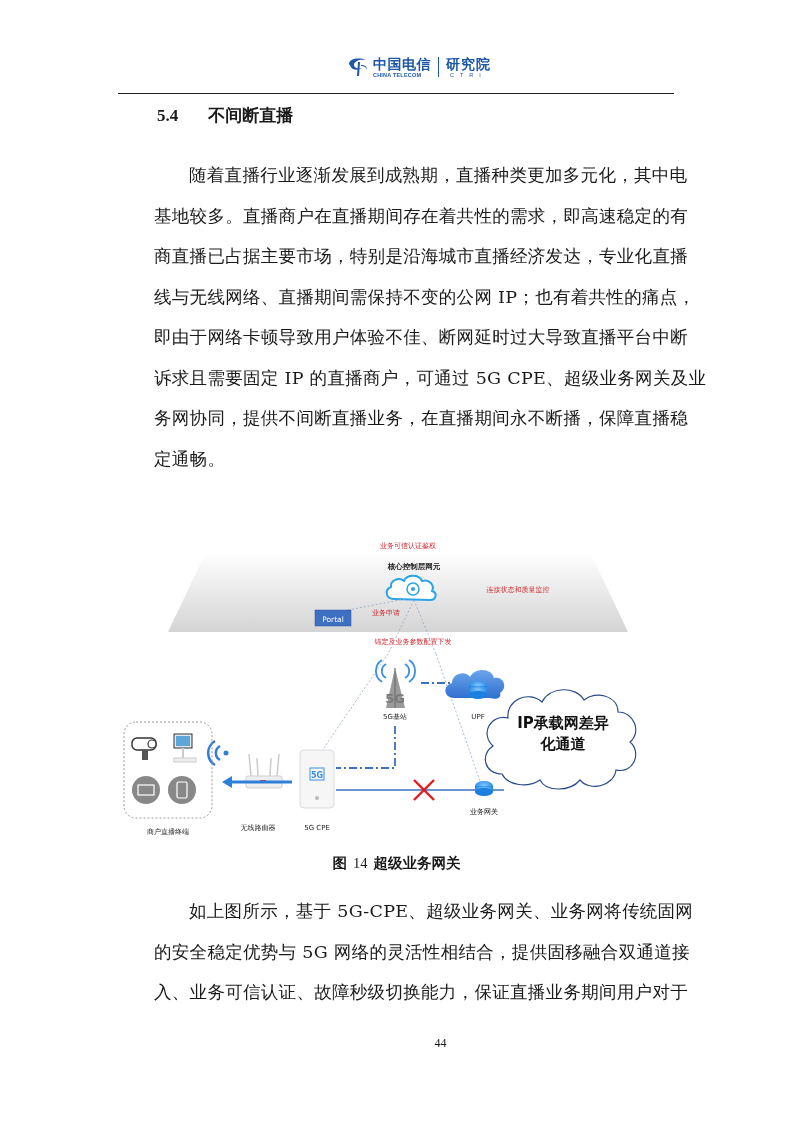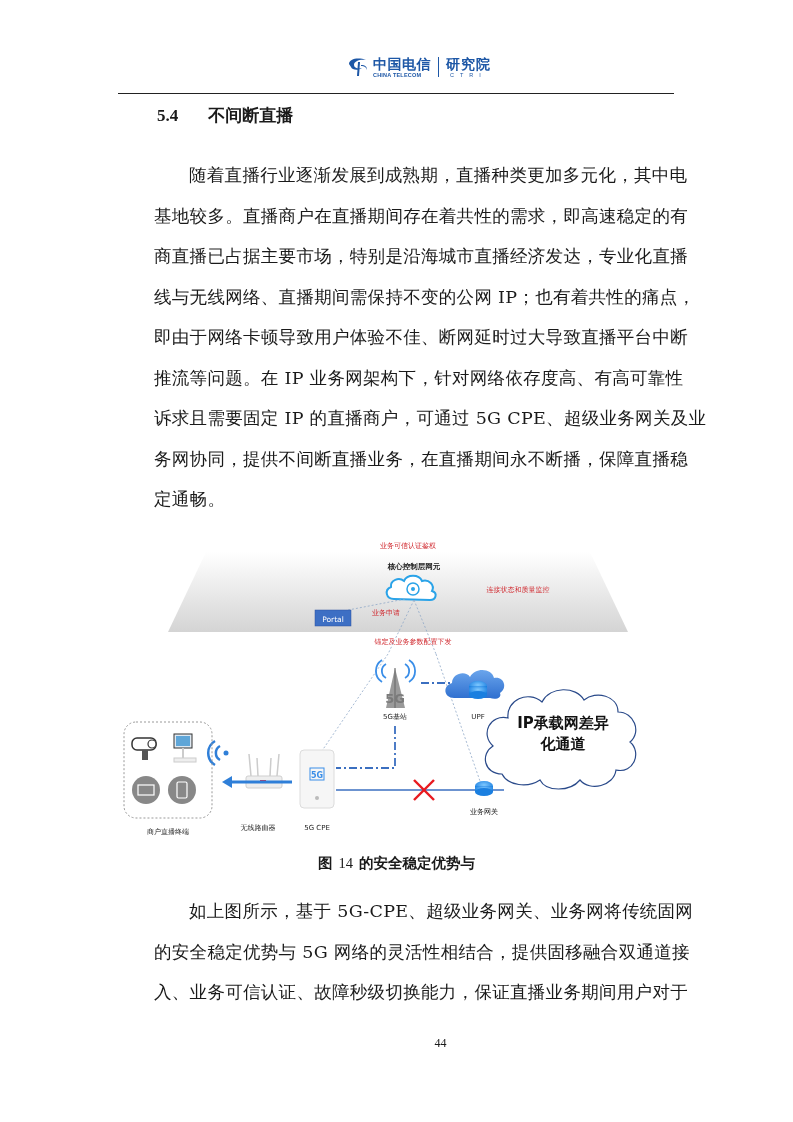--- a/index.html
+++ b/index.html
@@ -59,21 +59,20 @@
   <span class="num">5.4</span>
   <span class="txt">不间断直播</span>
 </div>
 
 <div class="para p1">
   <span class="line" style="padding-left:35px;">随着直播行业逐渐发展到成熟期，直播种类更加多元化，其中电</span>
   <span class="line">基地较多。直播商户在直播期间存在着共性的需求，即高速稳定的有</span>
   <span class="line">商直播已占据主要市场，特别是沿海城市直播经济发达，专业化直播</span>
   <span class="line">线与无线网络、直播期间需保持不变的公网 IP；也有着共性的痛点，</span>
   <span class="line">即由于网络卡顿导致用户体验不佳、断网延时过大导致直播平台中断</span>
-  <span class="line">推流等问题。在 IP 业务网架构下，针对网络依存度高、有高可靠性</span>
   <span class="line">诉求且需要固定 IP 的直播商户，可通过 5G CPE、超级业务网关及业</span>
   <span class="line">务网协同，提供不间断直播业务，在直播期间永不断播，保障直播稳</span>
   <span class="line">定通畅。</span>
 </div>
 
 <div class="figure">
   <svg width="560" height="310" viewBox="0 0 560 310">
     <defs>
       <linearGradient id="plane" x1="0" y1="0" x2="0" y2="1">
         <stop offset="0" stop-color="#ffffff"></stop>
@@ -199,21 +198,21 @@
     </g>
     <g>
       <circle cx="64" cy="254" r="14" fill="#888"></circle>
       <rect x="59" y="246" width="10" height="16" rx="1.5" fill="none" stroke="#fff" stroke-width="1.2"></rect>
     </g>
     <text x="50" y="298" font-size="7" fill="#222" text-anchor="middle" class="dg-label">商户直播终端</text>
   </svg>
 </div>
 
 <div class="caption">
-  <span>图</span><span class="cap-num">14</span><span>的安全稳定优势与</span>
+  <span>图</span><span class="cap-num">14</span><span>超级业务网关</span>
 </div>
 
 <div class="para p2">
   <span class="line" style="padding-left:35px;">如上图所示，基于 5G-CPE、超级业务网关、业务网将传统固网</span>
   <span class="line">的安全稳定优势与 5G 网络的灵活性相结合，提供固移融合双通道接</span>
   <span class="line">入、业务可信认证、故障秒级切换能力，保证直播业务期间用户对于</span>
 </div>
 
 <div class="page-num">44</div>
 

